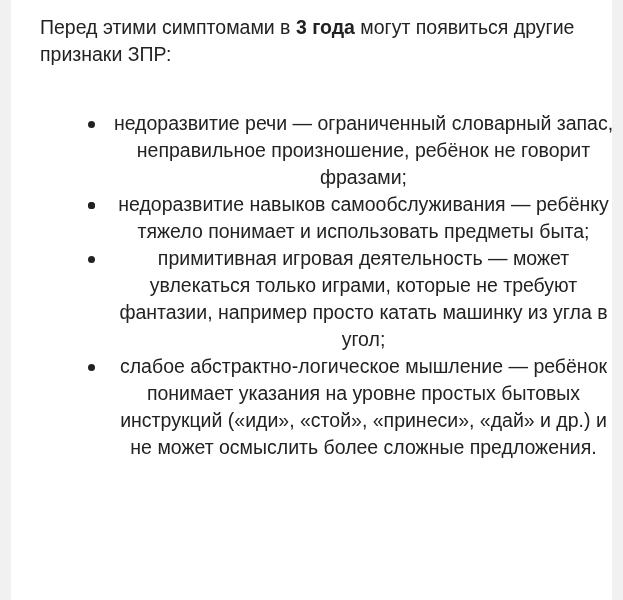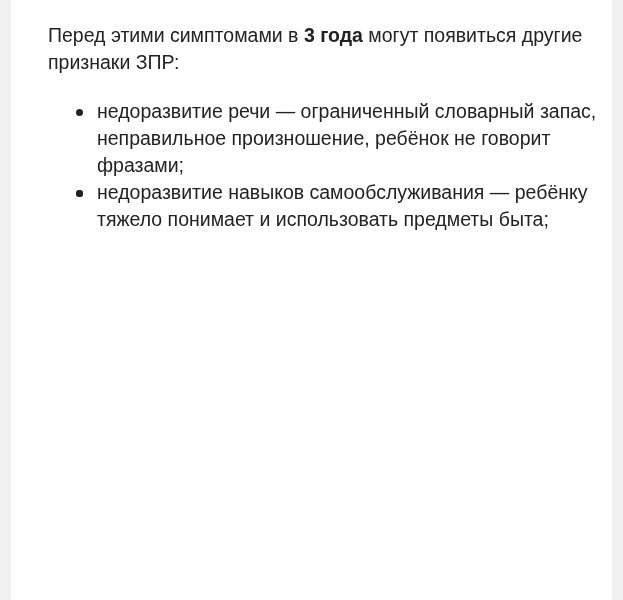--- a/index.html
+++ b/index.html
@@ -8,40 +8,42 @@
     background:#f1f1f2;
     font-family:"Liberation Sans", "DejaVu Sans", sans-serif;
     color:#222222;
   }
   .card {
     position:absolute; left:11px; top:0; width:601px; height:600px;
     background:#ffffff;
   }
   .intro {
     position:absolute; left:25px; top:10px; width:560px;
-    font-size:19.5px; line-height:27px; margin:12px;
+    font-size:19.5px; line-height:27px; margin:4px;
   }
   .intro b { font-weight:bold; }
   ul.symptoms {
     position:absolute; left:25px; top:98px; width:570px;
-    margin:0; padding:0; list-style:none;
+    margin:12px; padding:0; list-style:none;text-align:center;
   }
   ul.symptoms li {
     position:relative; padding-left:61px;
     font-size:19.5px; line-height:27px;
   }
   ul.symptoms li .bullet {
     position:absolute; left:40px; top:11px;
     width:7px; height:7px; border-radius:50%; background:#222;
   }
 </style>
 </head>
 <body>
 
 <div class="card">
   <p class="intro"><span>Перед этими симптомами в </span><b>3 года</b><span> могут появиться другие признаки ЗПР:</span></p>
 
   <ul class="symptoms">
     <li><span class="bullet"></span><span>недоразвитие речи — ограниченный словарный запас, неправильное произношение, ребёнок не говорит фразами;</span></li>
     <li><span class="bullet"></span></li>
     <li><span class="bullet"></span><span>недоразвитие навыков самообслуживания — ребёнку тяжело понимает и использовать предметы быта;</span></li>
+    <li><span class="bullet"></span><span>примитивная игровая деятельность — может увлекаться только играми, которые не требуют фантазии, например просто катать машинку из угла в угол;</span></li>
+    <li><span class="bullet"></span><span>слабое абстрактно-логическое мышление — ребёнок понимает указания на уровне простых бытовых инструкций («иди», «стой», «принеси», «дай» и др.) и не может осмыслить более сложные предложения.</span></li>
   </ul>
 </div>
 
 </body></html>

